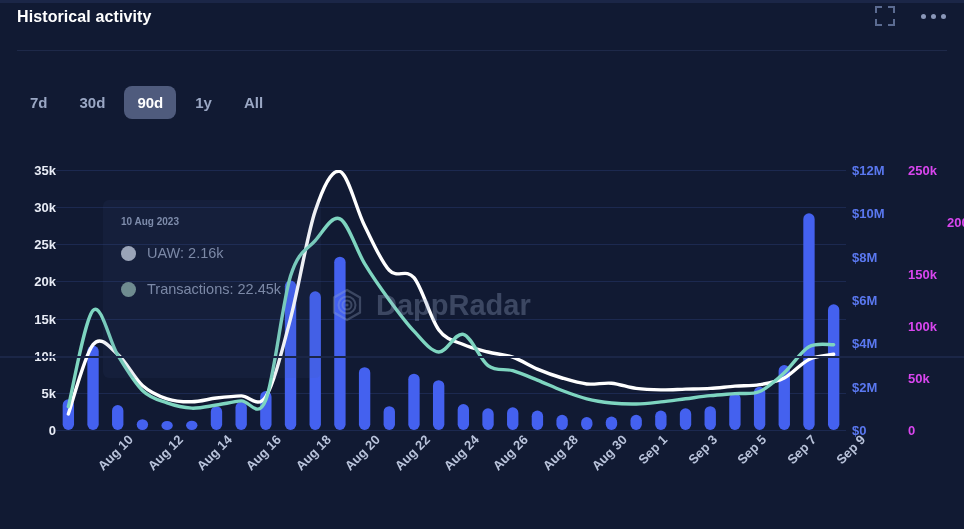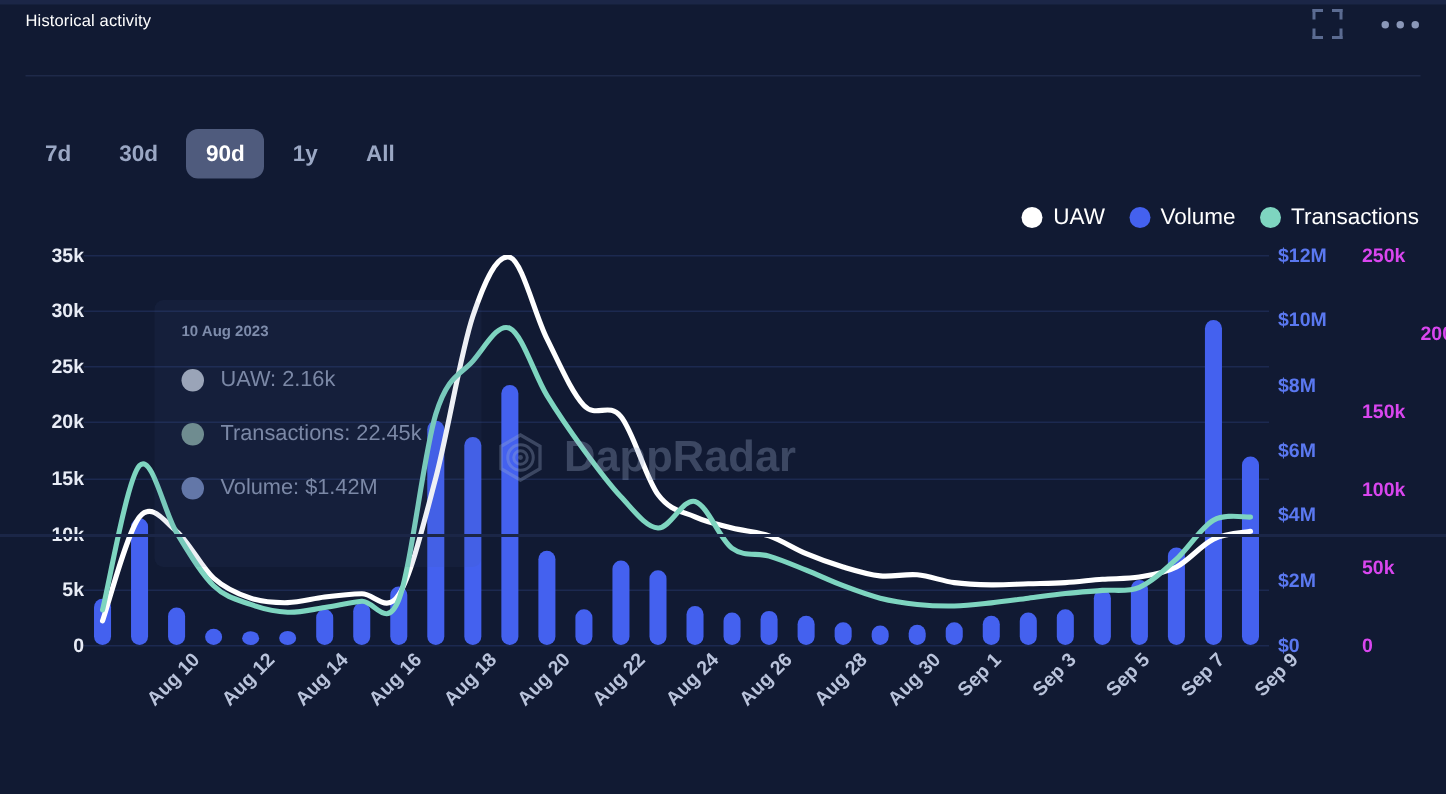--- a/index.html
+++ b/index.html
@@ -15,21 +15,21 @@
     background: #111a33;
   }
 
   
   .topline {
     position: absolute; top: 0; left: 0; width: 964px; height: 3px;
     background: #1b2647;
   }
   .header {
     position: absolute; top: 8px; left: 17px;
-    font-size: 11px; font-weight: normal; color: #ffffff;
+    font-size: 16px; font-weight: bold; color: #ffffff;
     letter-spacing: .1px;
   }
   .header-icons {
     position: absolute; top: 6px; right: 18px;
     display: flex; align-items: center; gap: 26px;
   }
   .icon-expand { width: 20px; height: 20px; position: relative; cursor: pointer; }
   .icon-expand i {
     position: absolute; width: 7px; height: 7px; border: 2px solid #5b6b91;
   }
@@ -155,34 +155,20 @@
   <div class="divider"></div>
 
   <div class="ranges">
       <button class="range-btn">7d</button>
       <button class="range-btn">30d</button>
       <button class="range-btn active">90d</button>
       <button class="range-btn">1y</button>
       <button class="range-btn">All</button>
     </div>
 
-  <div class="legend">
-      <div class="legend-item">
-        <span class="legend-dot" style="background: rgb(255, 255, 255);"></span>
-        <span class="legend-label">UAW</span>
-      </div>
-      <div class="legend-item">
-        <span class="legend-dot" style="background: rgb(68, 97, 239);"></span>
-        <span class="legend-label">Volume</span>
-      </div>
-      <div class="legend-item">
-        <span class="legend-dot" style="background: rgb(126, 213, 192);"></span>
-        <span class="legend-label">Transactions</span>
-      </div>
-    </div>
 
   <div class="chart-wrap">
     <div class="axis-left">
         <div class="tick" style="top: 260px;">0</div>
         <div class="tick" style="top: 222.857px;">5k</div>
         <div class="tick" style="top: 185.714px;">10k</div>
         <div class="tick" style="top: 148.571px;">15k</div>
         <div class="tick" style="top: 111.429px;">20k</div>
         <div class="tick" style="top: 74.2857px;">25k</div>
         <div class="tick" style="top: 37.1429px;">30k</div>
@@ -287,21 +273,17 @@
     <div class="tt-date">10 Aug 2023</div>
     <div>
         <div class="tt-row">
           <span class="tt-dot" style="background: rgb(154, 164, 184);"></span>
           <span class="tt-text">UAW: 2.16k</span>
         </div>
         <div class="tt-row">
           <span class="tt-dot" style="background: rgb(111, 140, 144);"></span>
           <span class="tt-text">Transactions: 22.45k</span>
         </div>
-        <div class="tt-row">
-          <span class="tt-dot" style="background: rgb(99, 119, 168);"></span>
-          <span class="tt-text">Volume: $1.42M</span>
-        </div>
       </div>
   </div>
 
   <div class="baseline"></div>
 </div>
 
 </body></html>

